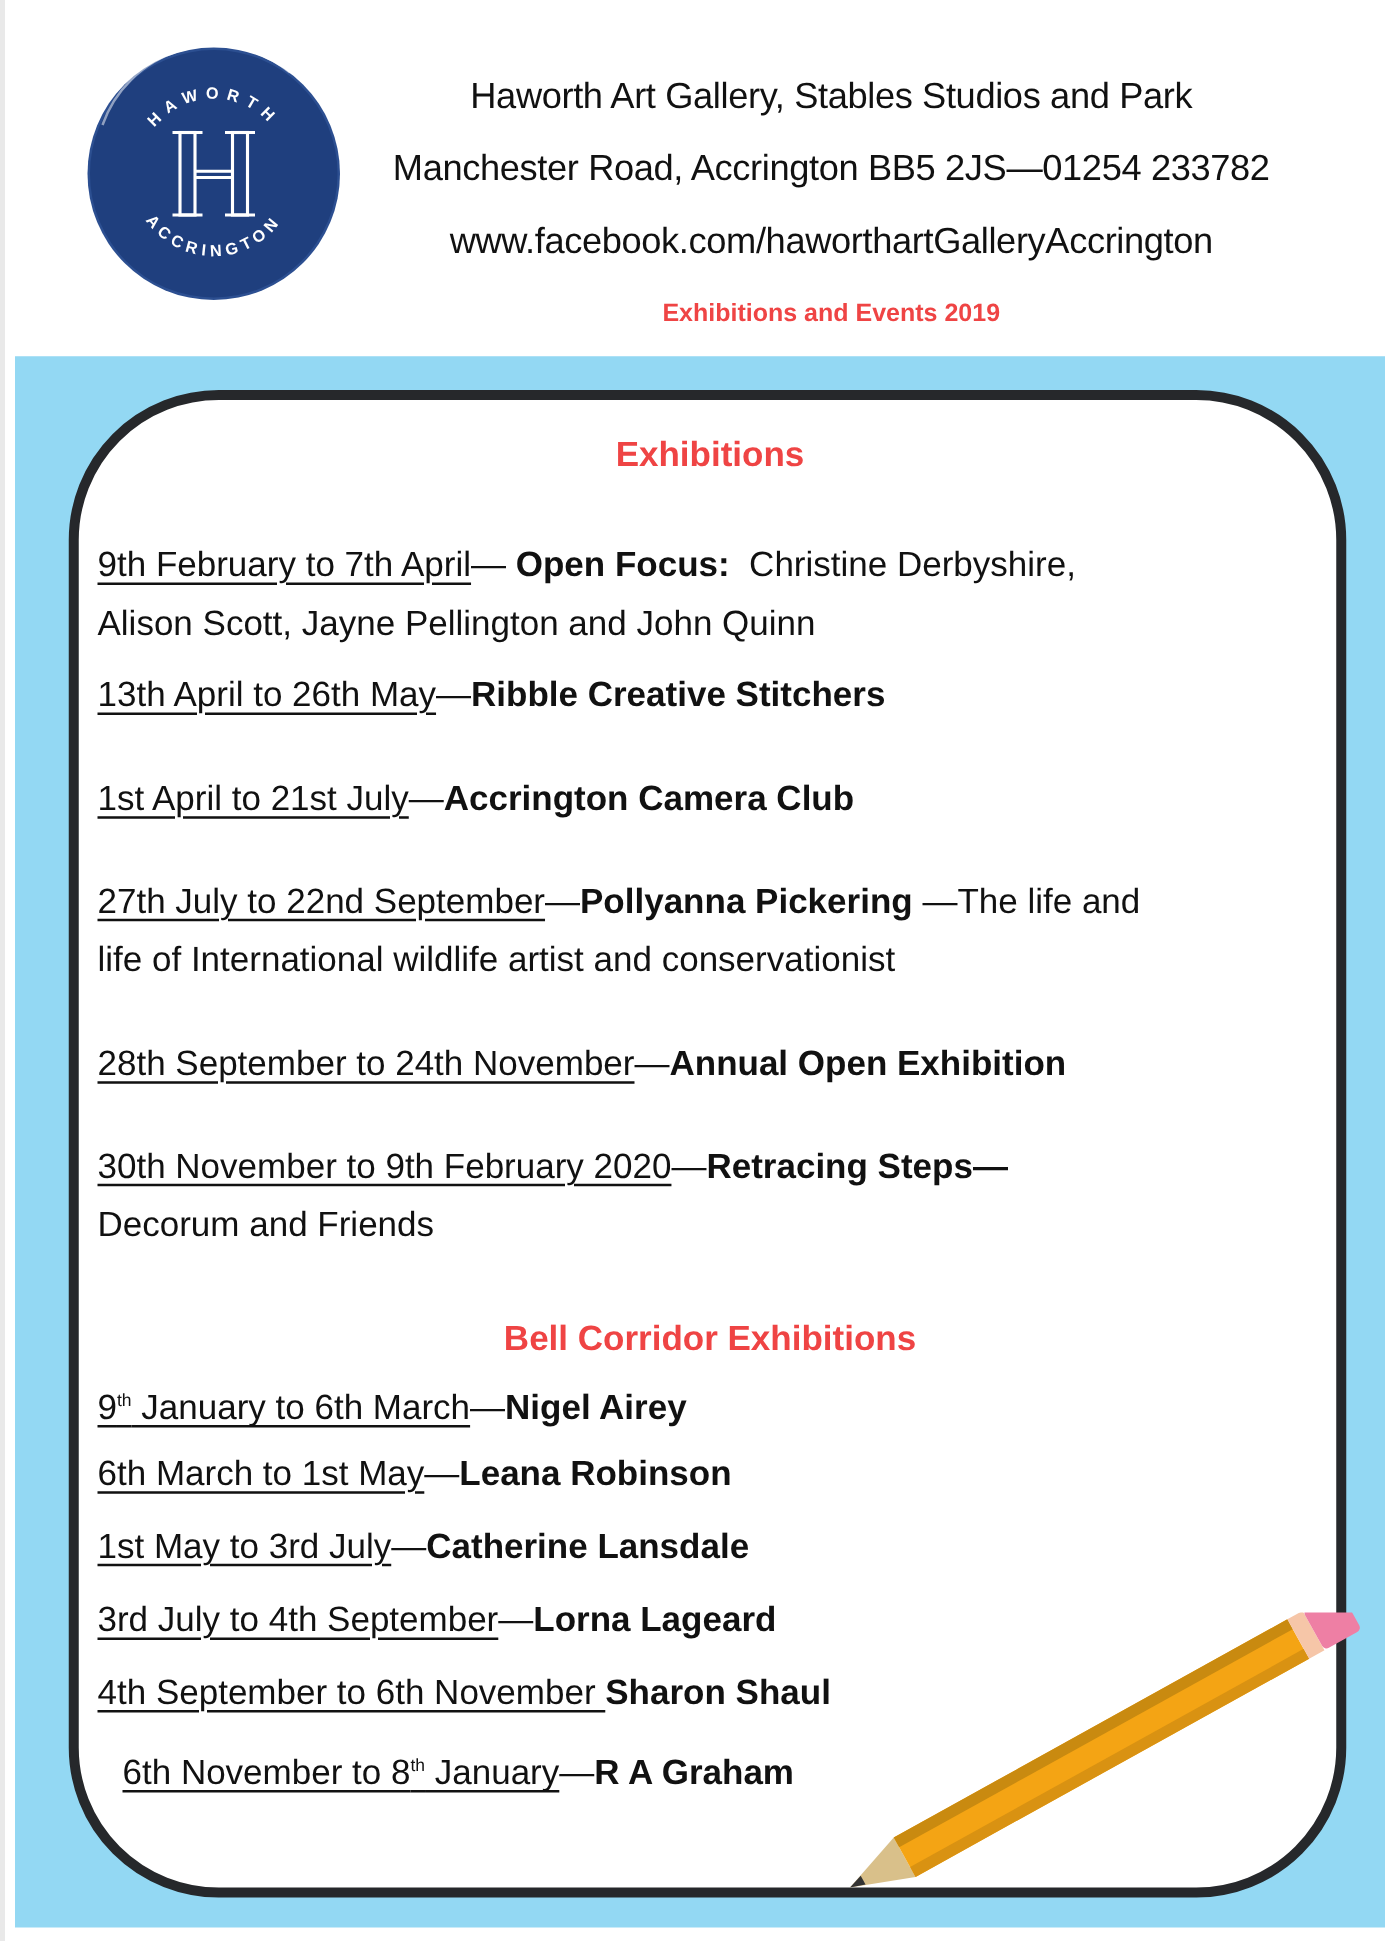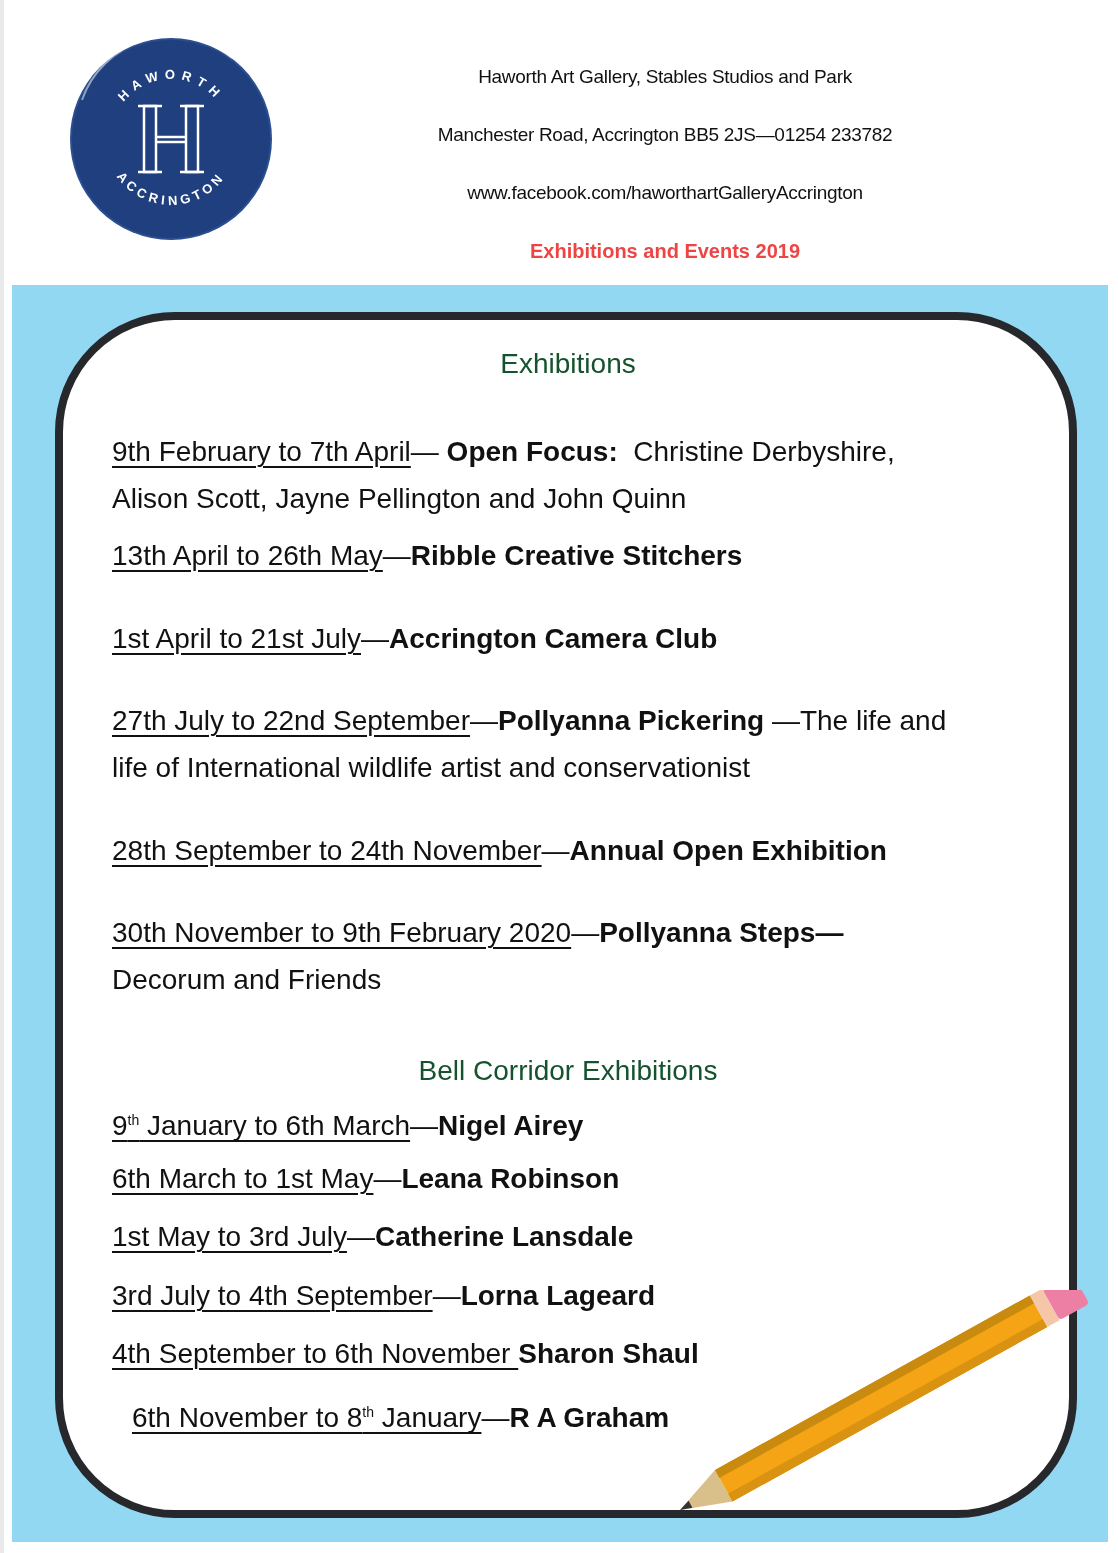--- a/index.html
+++ b/index.html
@@ -7,35 +7,35 @@
     width:1118px; height:1553px; background:#ffffff; position:relative; overflow:hidden;
     font-family: "Liberation Sans", "DejaVu Sans", sans-serif; color:#1a1a1a;
   }
   .left-edge { position:absolute; left:0; top:0; width:4px; height:1553px; background:#e9e9e9; }
   .logo {
     position:absolute; left:72px; top:40px; width:198px; height:198px; border-radius:50%;
     background:#1f3f7e; box-shadow: 0 0 0 2px #2c4f91;
   }
   .logo svg { position:absolute; left:0; top:0; }
   .header { position:absolute; left:280px; top:48px; width:770px; text-align:center; }
-  .header .line { font-size:19px; line-height:58px; color:#111; letter-spacing:-0.3px; }
+  .header .line { font-size:29px; line-height:58px; color:#111; letter-spacing:-0.3px; }
   .header .title { font-size:20px; font-weight:bold; line-height:58px; color:#ef4444; }
 
   .panel {
     position:absolute; left:12px; top:285px; width:1096px; height:1257px; background:#93d8f3;
   }
   .card {
     position:absolute; left:55px; top:312px; width:1006px; height:1190px;
     background:#fff; border:8px solid #26282b; border-radius:120px;
   }
   .content { position:absolute; left:78px; top:0; width:980px; }
   .section-title {
-    position:absolute; left:0; width:980px; text-align:center; font-weight:normal; font-size:28px; color:#14532d;
+    position:absolute; left:0; width:980px; text-align:center; font-weight:bold; font-size:28px; color:#ef4444;
   }
-  .entry { position:absolute; left:0; font-size:28px; line-height:47px; color:#111; width:960px;margin-left:34px; }
+  .entry { position:absolute; left:0; font-size:28px; line-height:47px; color:#111; width:960px; }
   .entry .dates { text-decoration: underline; text-decoration-thickness:2px; text-underline-offset:5px; }
   .entry .name { font-weight:bold; }
   .entry sup { font-size:14px; }
   .pencil { position:absolute; left:660px; top:1290px; }
 </style>
 </head>
 <body>
 
 <div class="left-edge"></div>
 
@@ -94,21 +94,21 @@
   <div class="entry" style="top:697px;">
     <span class="dates">27th July to 22nd September</span><span>—</span><span class="name">Pollyanna Pickering</span><span style="white-space:pre"> —The life and</span><br>
     <span>life of International wildlife artist and conservationist</span>
   </div>
 
   <div class="entry" style="top:827px;">
     <span class="dates">28th September to 24th November</span><span>—</span><span class="name">Annual Open Exhibition</span>
   </div>
 
   <div class="entry" style="top:909px;">
-    <span class="dates">30th November to 9th February 2020</span><span>—</span><span class="name">Pollyanna Steps—</span><br>
+    <span class="dates">30th November to 9th February 2020</span><span>—</span><span class="name">Retracing Steps—</span><br>
     <span>Decorum and Friends</span>
   </div>
 
   <div class="section-title" style="top:1018px;margin-top:37px;">Bell Corridor Exhibitions</div>
 
   <div class="entry" style="top:1097px;">
     <span class="dates"><span>9</span><sup>th</sup><span> January to 6th March</span></span><span>—</span><span class="name">Nigel Airey</span>
   </div>
 
   <div class="entry" style="top:1155px;">

